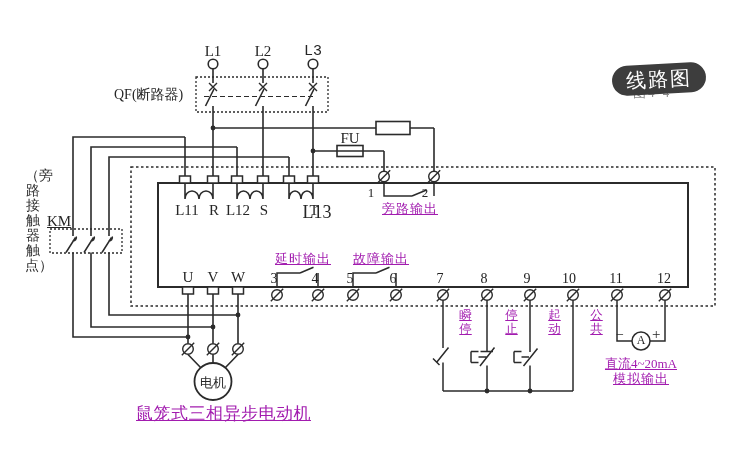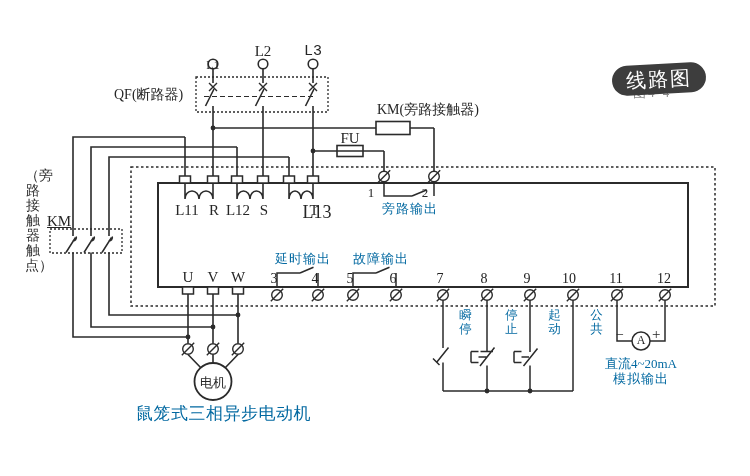--- a/index.html
+++ b/index.html
@@ -1,21 +1,21 @@
 <!DOCTYPE html>
 <html><head>
 <meta charset="utf-8">
 <style>
   html,body{margin:0;padding:0;background:#ffffff;}
   #stage{position:relative;width:750px;height:476px;background:#ffffff;overflow:hidden;
          font-family:"Liberation Serif","DejaVu Serif",serif;color:#222;}
   #wires{position:absolute;left:0;top:0;}
   .lbl{position:absolute;white-space:nowrap;color:#262626;}
   .c{text-align:center;}
-  .muted{color:#0369a1;}
+  .muted{color:#a21caf;text-decoration:underline;}
   .vstack{white-space:normal;word-break:break-all;line-height:13.5px;text-align:center;margin-left:35px;}
   .vnote{position:absolute;white-space:normal;word-break:break-all;line-height:15px;
          text-align:center;color:#2e2e2e;}
   #badge{position:absolute;left:612px;top:64px;width:94px;height:30px;background:#3d3d3d;
          border-radius:15px;color:#fff;font-size:20px;letter-spacing:2px;display:flex;
          align-items:center;justify-content:center;transform:rotate(-3deg);z-index:2;}
   #badge-caption{position:absolute;left:633px;top:84px;font-size:13px;color:#8a8a8a;
          letter-spacing:2px;z-index:1;}
   .t-num{position:absolute;font-size:14px;text-align:center;width:18px;}
 </style>
@@ -183,26 +183,25 @@
       <circle cx="213" cy="128" r="2.4"></circle>
         <circle cx="313" cy="151" r="2.4"></circle>
       <circle cx="188" cy="337" r="2.4"></circle>
         <circle cx="213" cy="327" r="2.4"></circle>
       <circle cx="238" cy="315" r="2.4"></circle>
         <circle cx="487" cy="391" r="2.4"></circle>
       <circle cx="530" cy="391" r="2.4"></circle>
     </g>
   </svg>
 
-  <div class="lbl c" style="left:201px;top:58px;width:24px;font-size:12px;">L1</div>
+  <div class="lbl c" style="left:201px;top:43px;width:24px;font-size:15px;">L1</div>
   <div class="lbl c" style="left:251px;top:43px;width:24px;font-size:15px;">L2</div>
   <div class="lbl c" style="left:301px;top:43px;width:24px;font-size:15px;font-family:Liberation Mono, monospace;">L3</div>
 
   <div class="lbl" style="left:114px;top:86px;font-size:14px;">QF(断路器)</div>
-  <div class="lbl" style="left:377px;top:101px;font-size:14px;">KM(旁路接触器)</div>
   <div class="lbl c" style="left:337px;top:130px;width:26px;font-size:15px;">FU</div>
 
   <div id="badge">线路图</div>
   <div id="badge-caption">图4-4</div>
 
   <div class="lbl c" style="left:364px;top:185px;width:14px;font-size:13px;">1</div>
   <div class="lbl c" style="left:418px;top:185px;width:14px;font-size:13px;">2</div>
   <div class="lbl c muted" style="left:375px;top:200px;width:70px;font-size:13px;letter-spacing:1px;">旁路输出</div>
 
 

